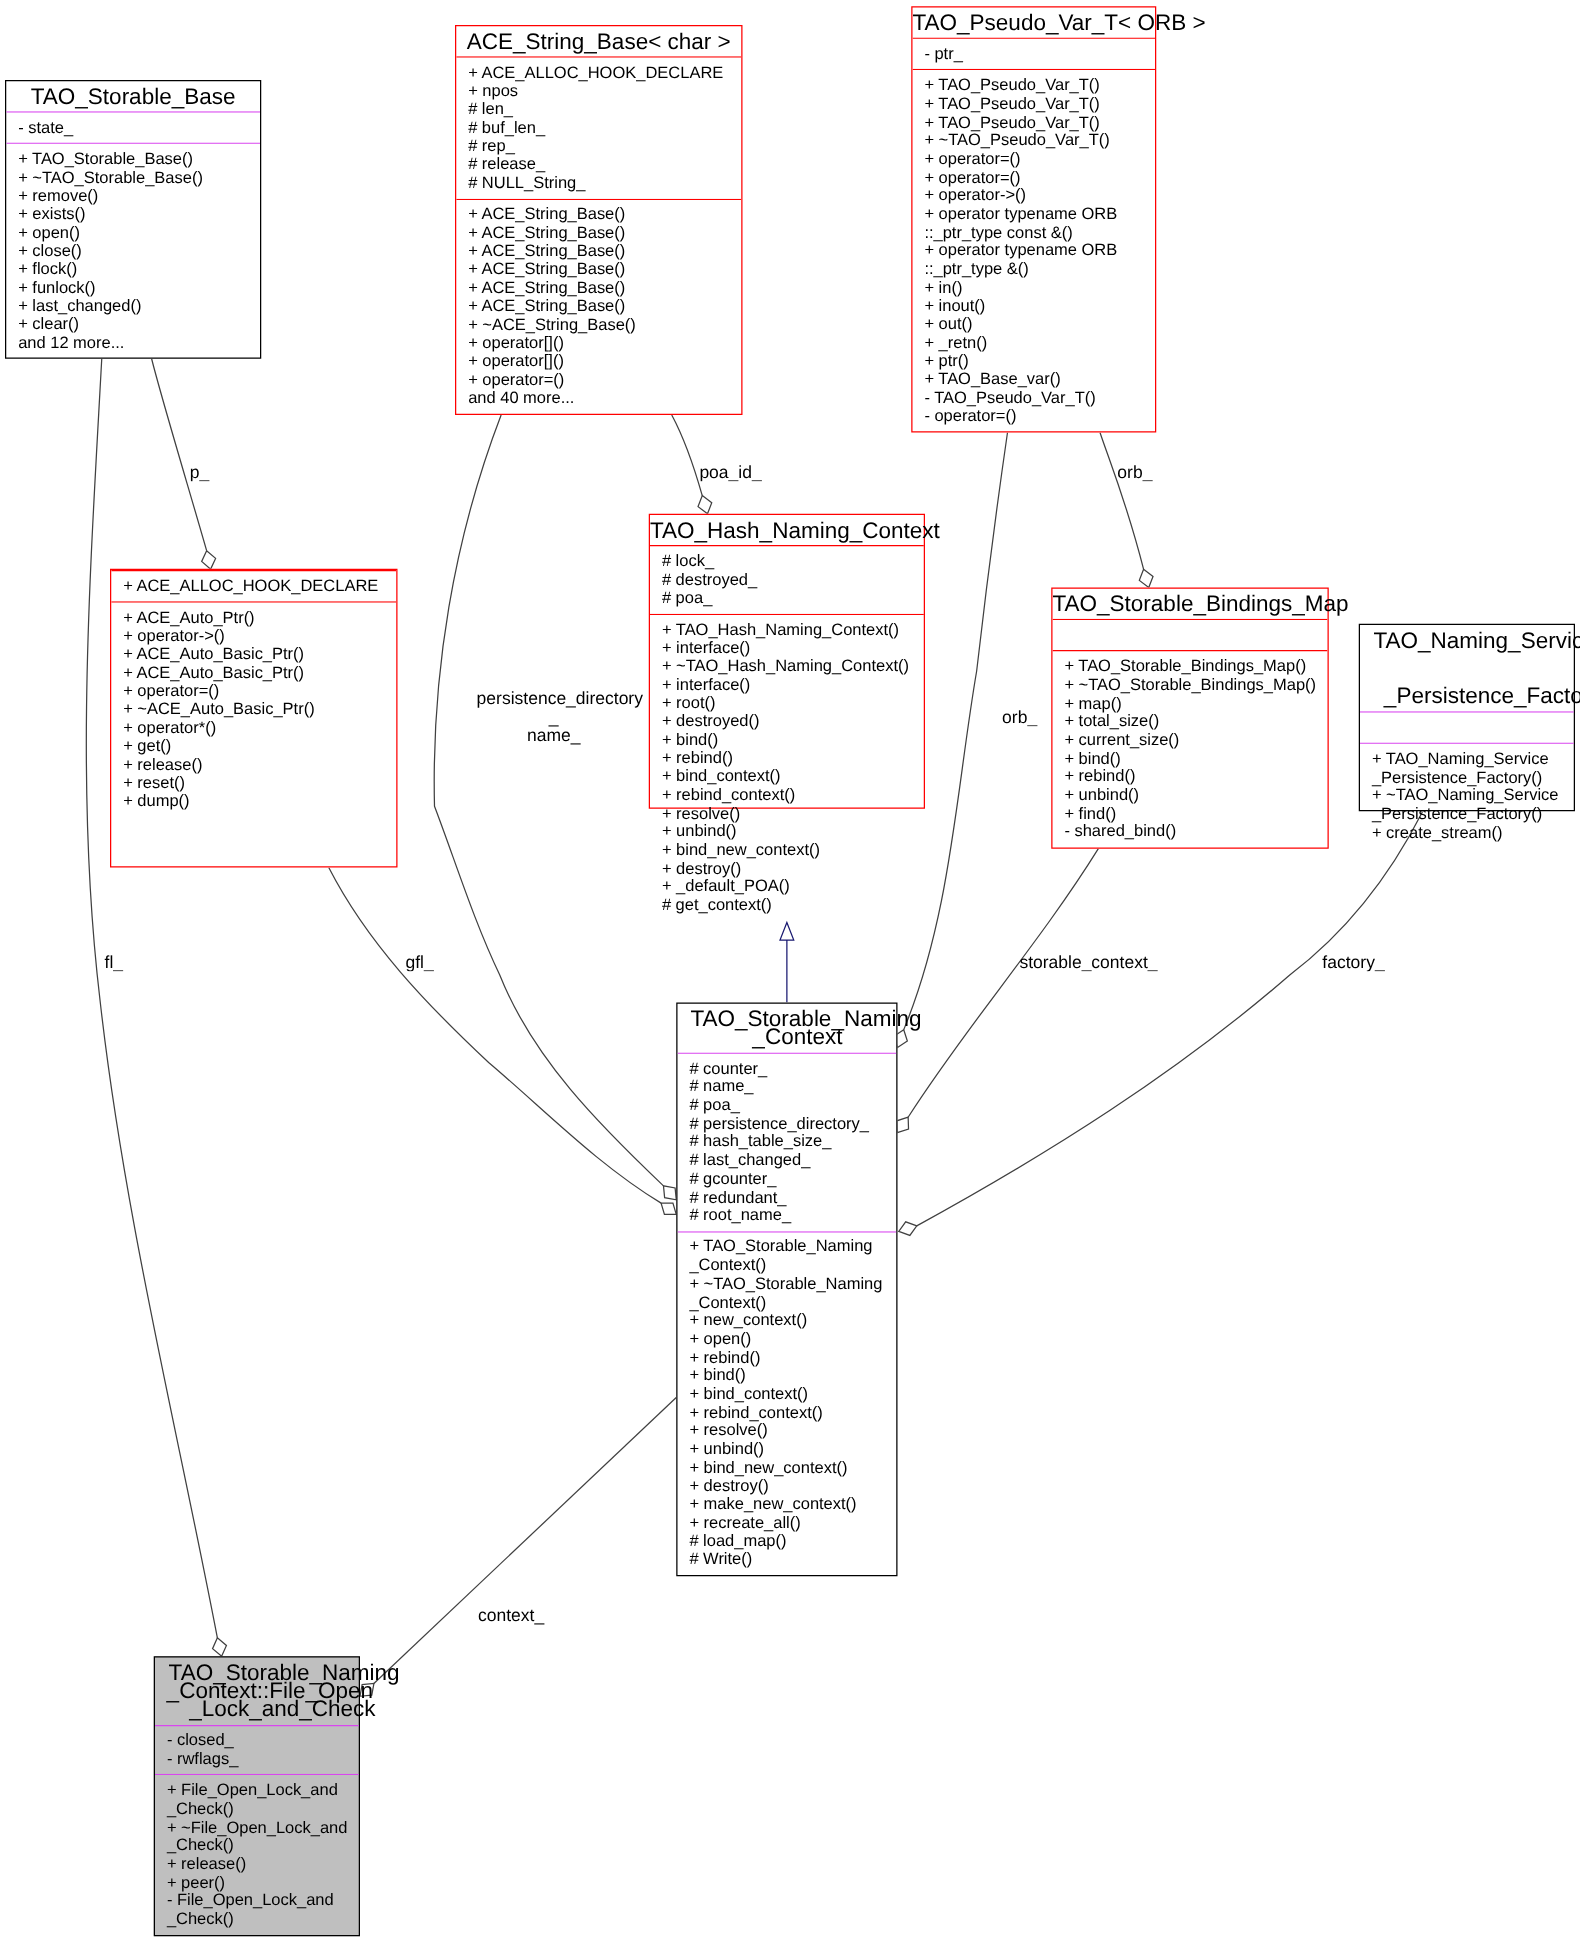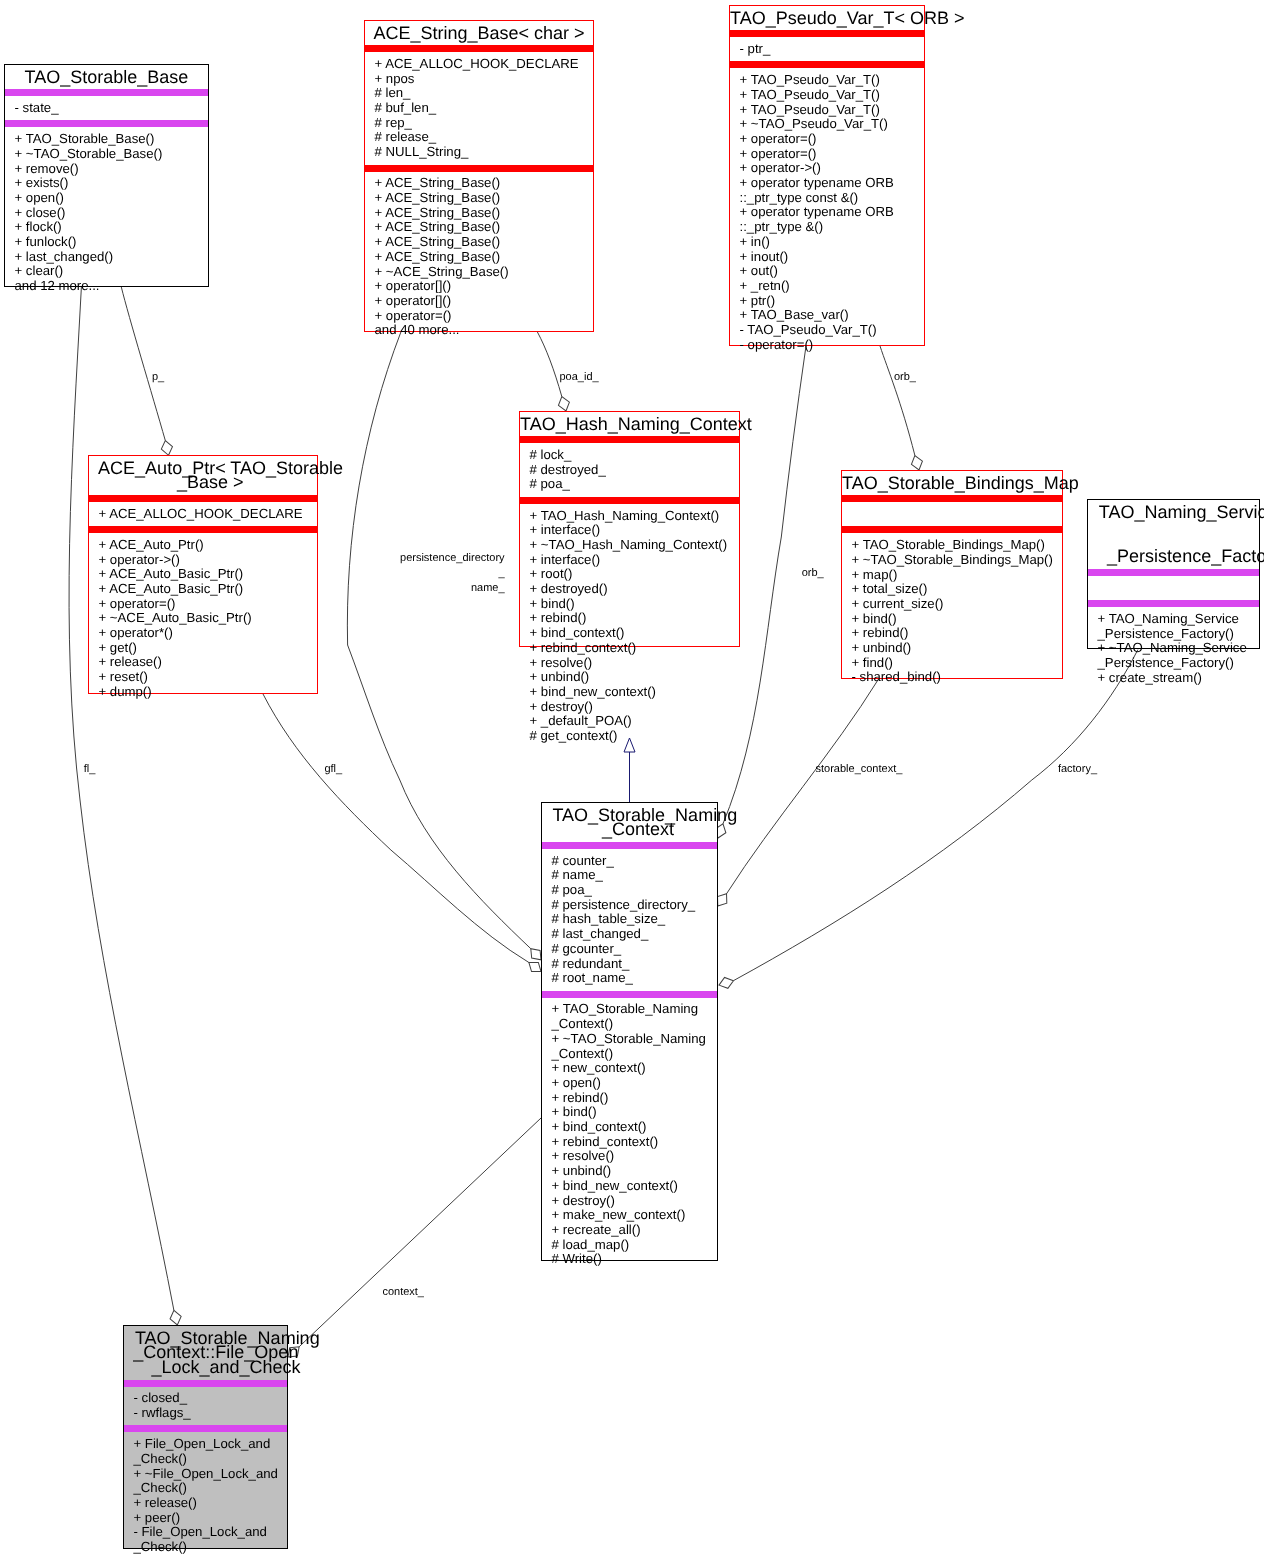--- a/index.html
+++ b/index.html
@@ -6,26 +6,26 @@
   body{width:1264px;height:1555px;position:relative;overflow:hidden;
        font-family:"Liberation Sans",sans-serif;
        -webkit-font-smoothing:antialiased;text-rendering:geometricPrecision;}
   #diagram{position:absolute;left:0;top:0;width:1264px;height:1555px;}
   #edge-layer{position:absolute;left:0;top:0;width:1264px;height:1555px;overflow:visible;}
   .uml-node{position:absolute;box-sizing:border-box;border:1px solid #000000;background:#ffffff;}
   .uml-node.is-red{border-color:#ff0000;}
   .uml-node.is-grey{background:#bfbfbf;}
   .node-title{will-change:opacity;text-align:center;font-size:18px;line-height:14.71px;
               padding-top:4.75px;padding-bottom:4.74px;}
-  .node-section{will-change:opacity;border-top:7px solid #d946ef;font-size:13.2px;line-height:14.71px;
+  .node-section{will-change:opacity;border-top:1px solid #d946ef;font-size:13.2px;line-height:14.71px;
                 padding:4.75px 0 4.74px 9.5px;}
   .uml-node.is-red .node-section{border-top-color:#ff0000;}
   .node-title div,.node-section div{white-space:pre;}
-  .edge-label{position:absolute;will-change:opacity;font-size:11px;line-height:14.71px;color:#000000;
-              white-space:pre;text-align:right;}
+  .edge-label{position:absolute;will-change:opacity;font-size:14px;line-height:14.71px;color:#000000;
+              white-space:pre;text-align:center;}
 </style>
 </head>
 <body>
 
 <div id="diagram">
   <svg id="edge-layer" viewBox="0 0 1264 1555" width="1264" height="1555">
       <g>
         <path d="M121.3,287 C129,318 152,394 165.3,440.5" fill="none" stroke="#404040" stroke-width="1"></path>
         <polygon points="0,0 5.7,-7.55 0,-15.1 -5.7,-7.55" fill="#ffffff" stroke="#404040" stroke-width="1" transform="translate(168.5,455.3) rotate(-12.2)"></polygon>
       </g>
@@ -151,24 +151,20 @@
         <div>+ inout()</div>
         <div>+ out()</div>
         <div>+ _retn()</div>
         <div>+ ptr()</div>
         <div>+ TAO_Base_var()</div>
         <div>- TAO_Pseudo_Var_T()</div>
         <div>- operator=()</div>
       </div>
     </div>
     <div class="uml-node is-red" style="left: 88px; top: 455px; width: 230px; height: 239px;">
-      <div class="node-title">
-        <div style="text-align: left; padding-left: 9.1px;">ACE_Auto_Ptr&lt; TAO_Storable</div>
-        <div style="text-align: left; padding-left: 88px;">_Base &gt;</div>
-      </div>
       <div class="node-section">
         <div>+ ACE_ALLOC_HOOK_DECLARE</div>
       </div>
       <div class="node-section">
         <div>+ ACE_Auto_Ptr()</div>
         <div>+ operator-&gt;()</div>
         <div>+ ACE_Auto_Basic_Ptr()</div>
         <div>+ ACE_Auto_Basic_Ptr()</div>
         <div>+ operator=()</div>
         <div>+ ~ACE_Auto_Basic_Ptr()</div>

